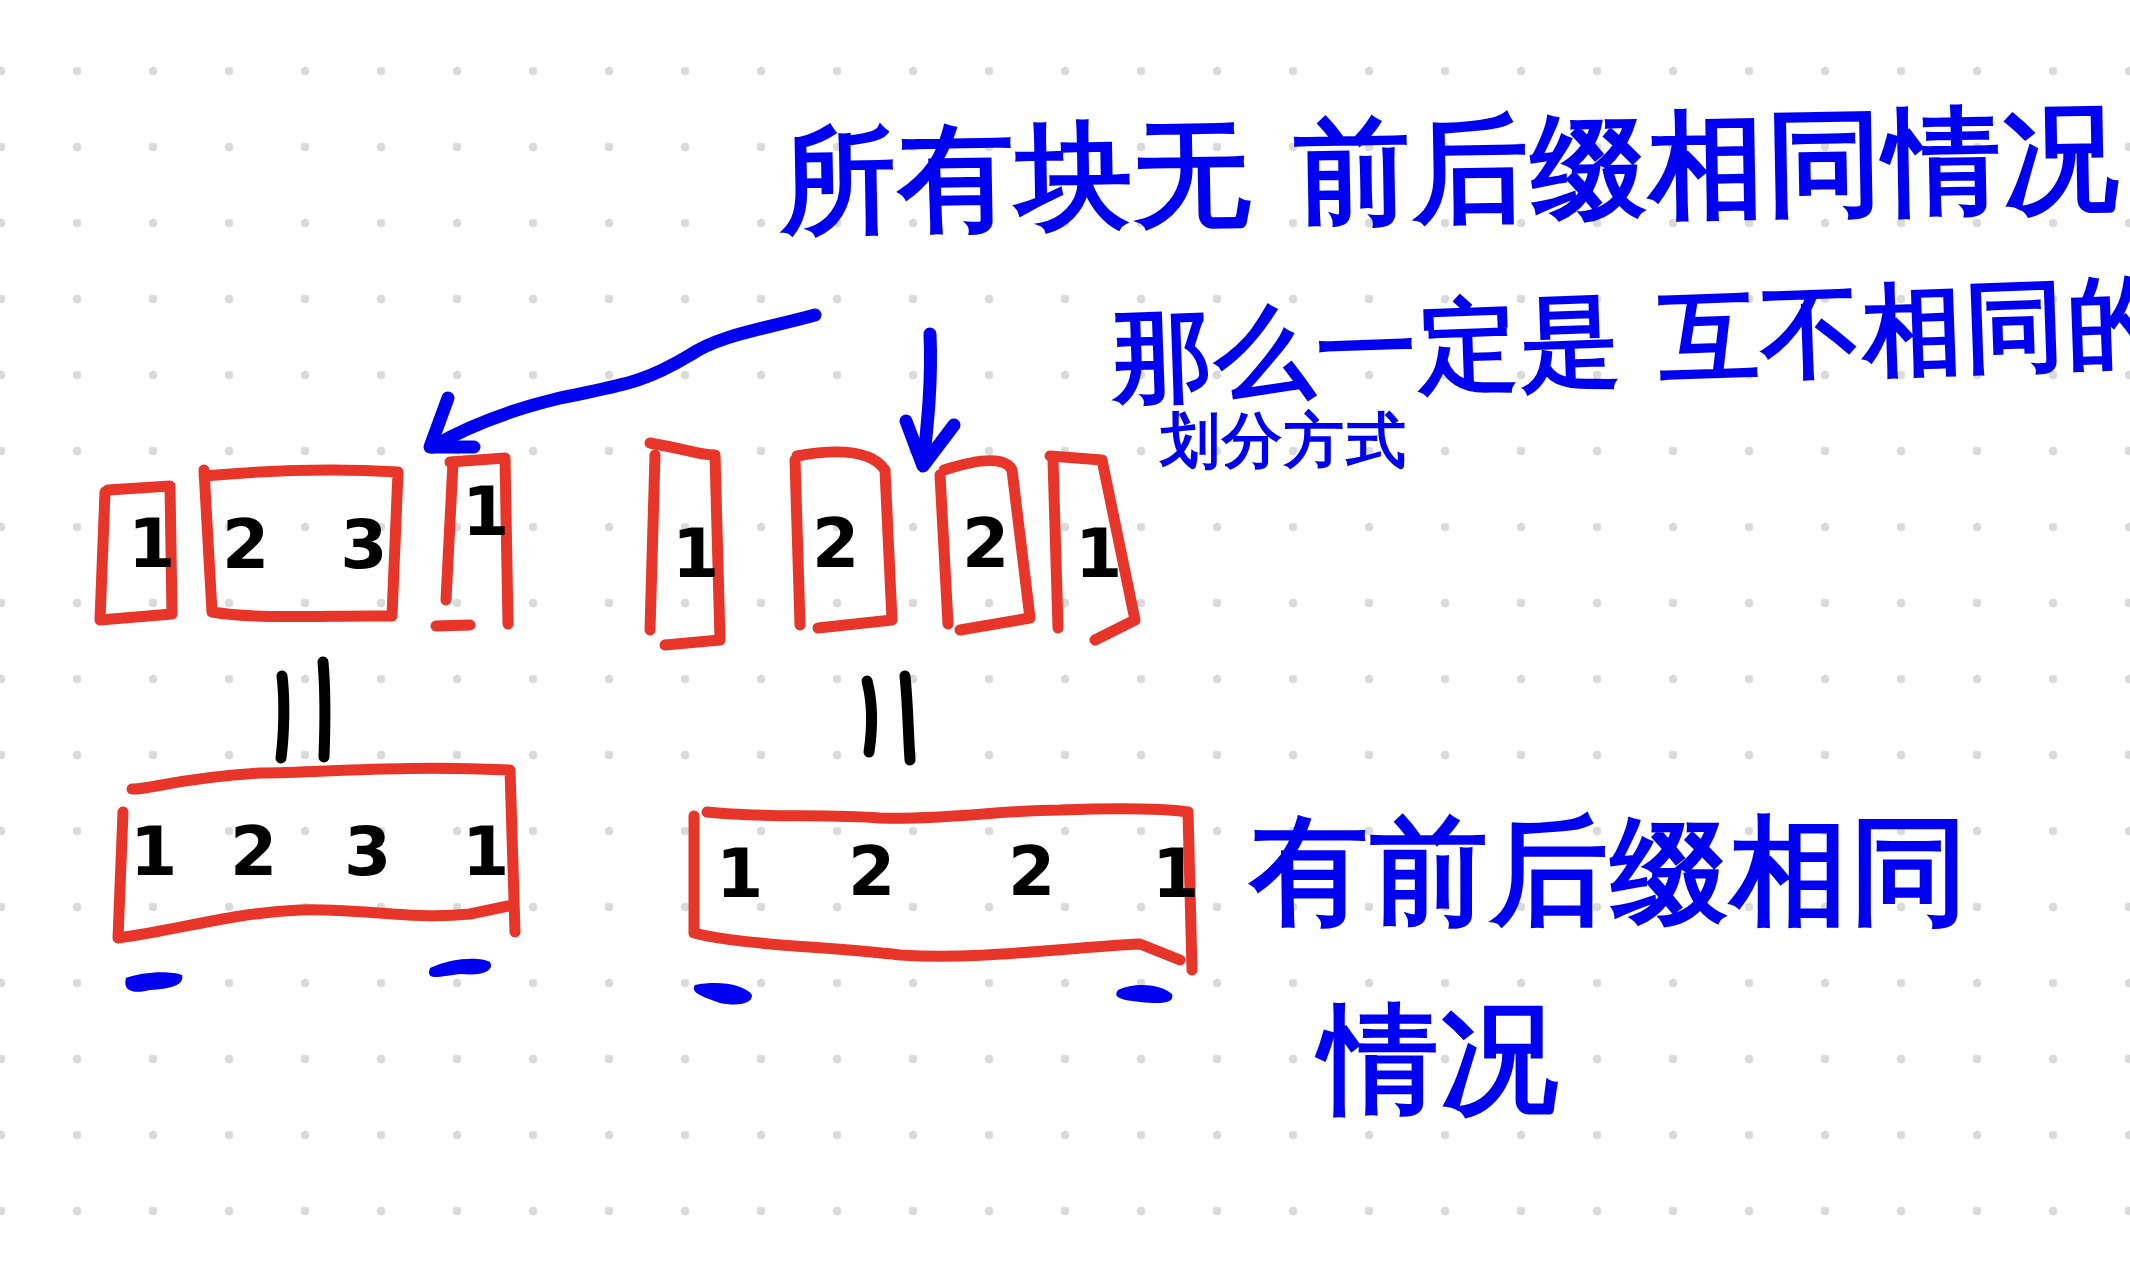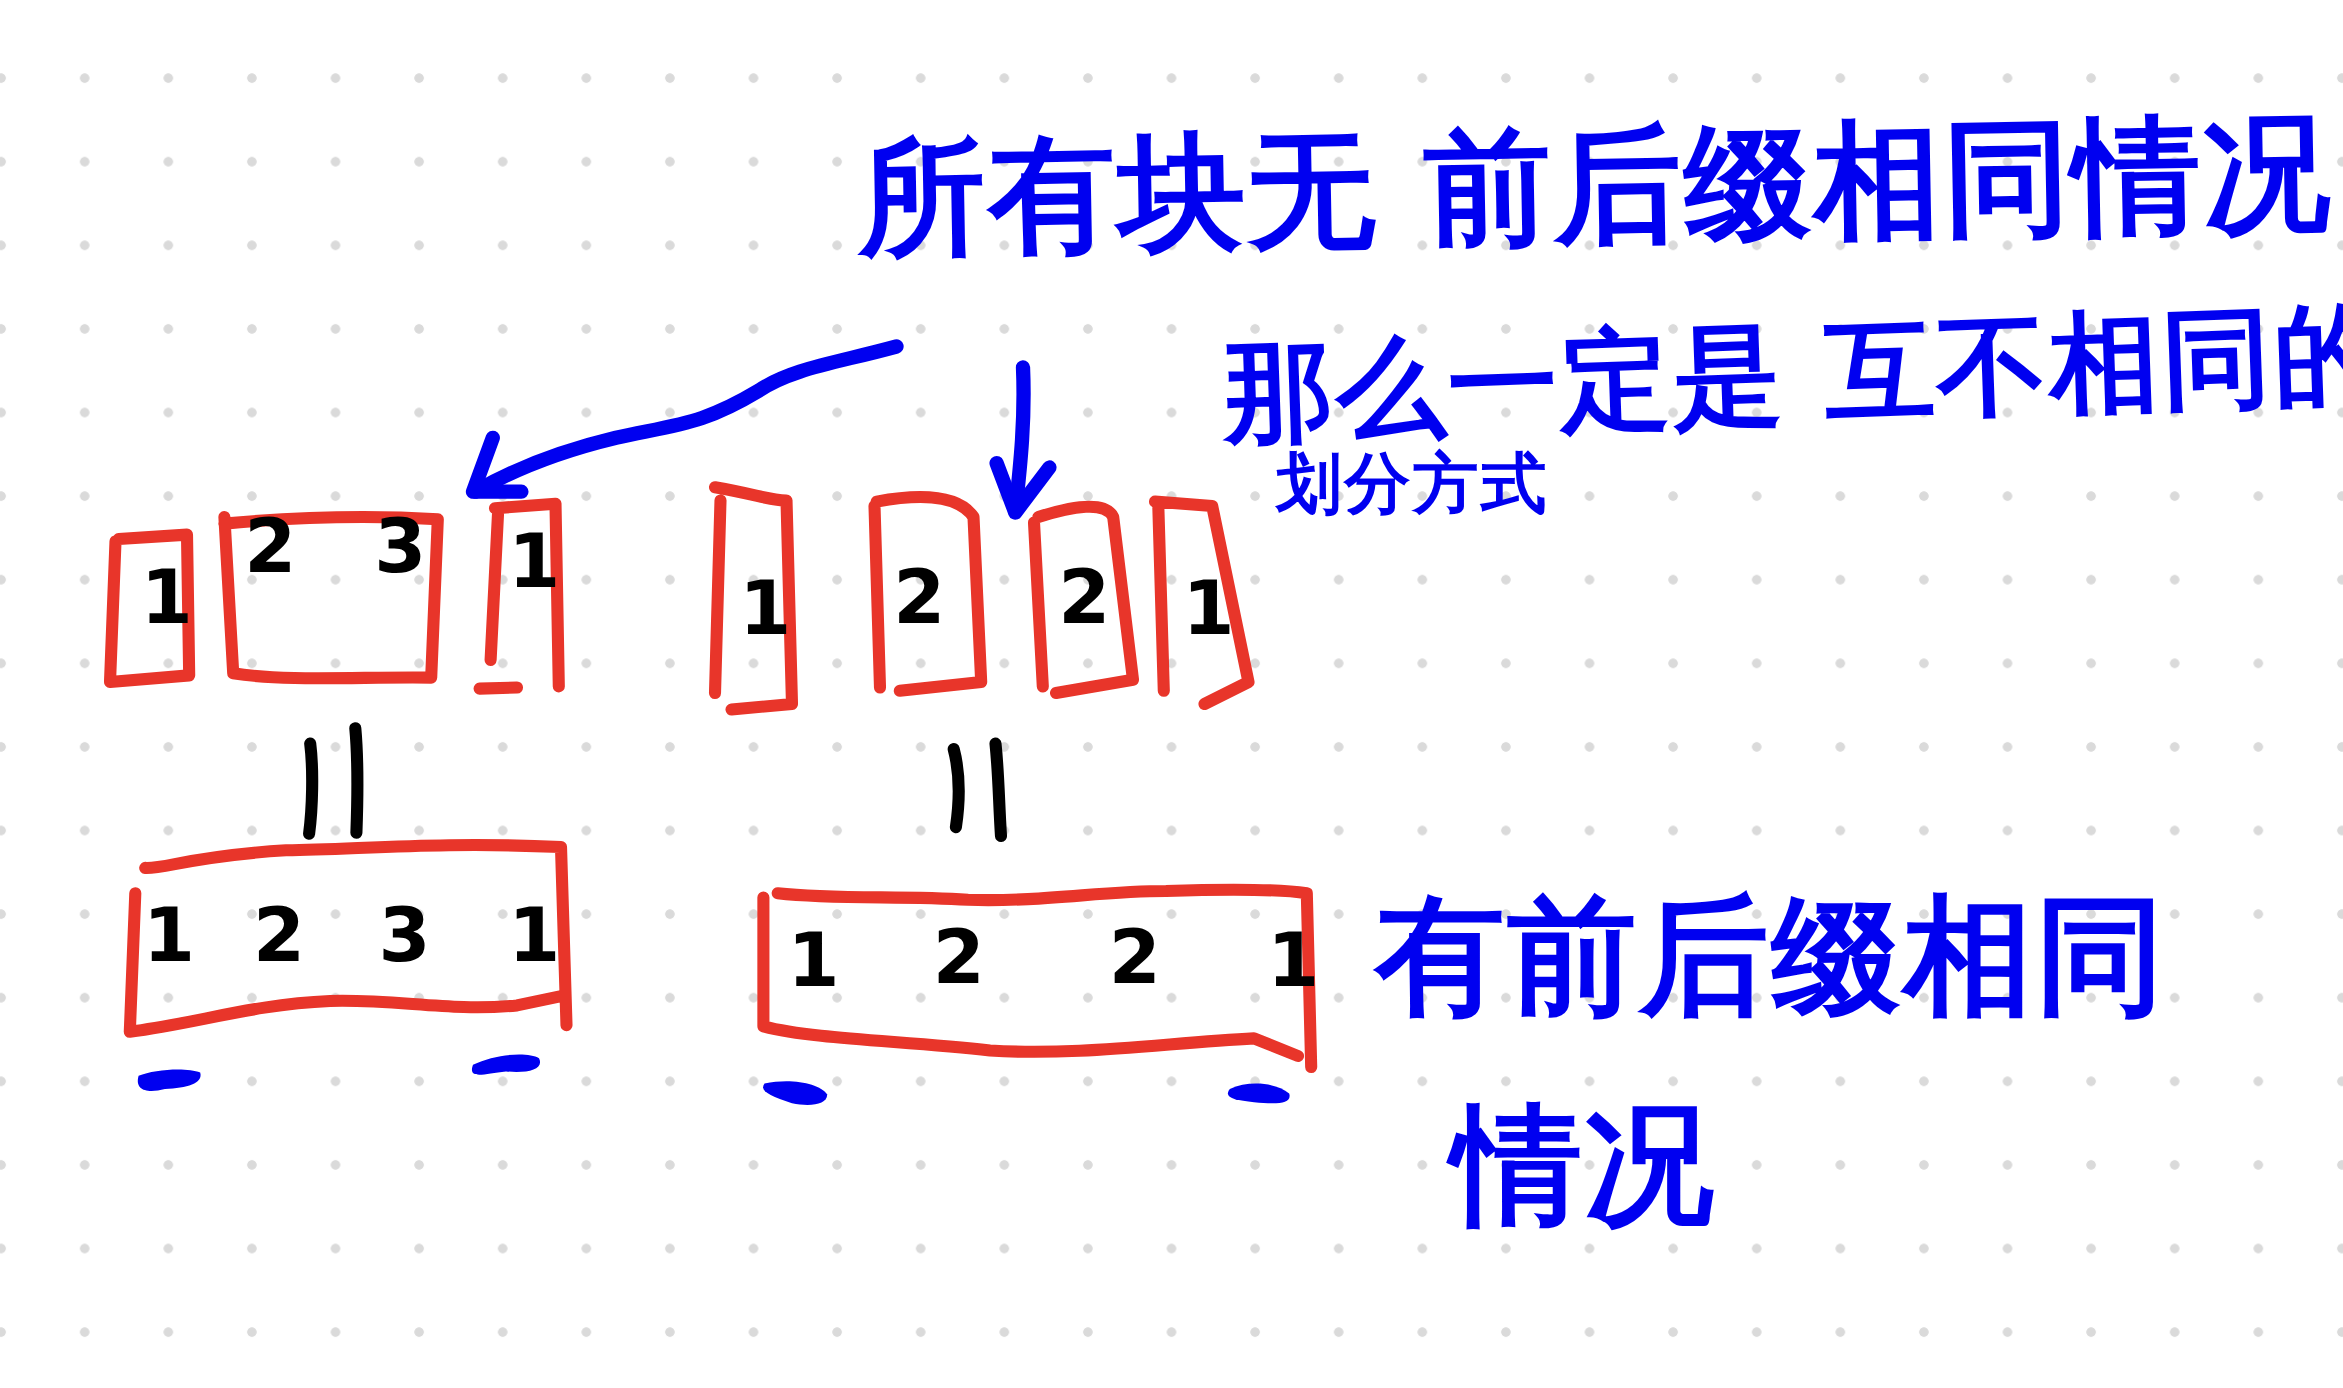--- a/index.html
+++ b/index.html
@@ -27,21 +27,21 @@
     }
   </style>
 </head>
 <body>
 
 <div id="canvas"></div>
 
 <div class="hand-text" style="left:780px; top:112px; font-size:116px; transform: rotate(-1deg);">所有块无 前后缀相同情况</div>
 <div class="hand-text" style="left:1112px; top:290px; font-size:100px; transform: rotate(-2deg);">那么一定是 互不相同的</div>
 <div class="hand-text" style="left:1160px; top:410px; font-size:60px;">划分方式</div>
-<div class="hand-text" style="left:1250px; top:812px; font-size:118px;font-family:Liberation Serif, serif;">有前后缀相同</div>
+<div class="hand-text" style="left:1250px; top:812px; font-size:118px;">有前后缀相同</div>
 <div class="hand-text" style="left:1320px; top:1000px; font-size:118px;">情况</div>
 
 <svg width="2130" height="1262" viewBox="0 0 2130 1262">
 
   <g>
     <path class="blue" d="M815,315 C760,330 720,335 690,355 C640,385 620,385 560,398 C510,410 470,425 432,447"></path>
     <path class="blue" d="M448,398 L430,447 L474,447"></path>
   </g>
   <g>
     <path class="blue" d="M930,334 C932,380 928,420 923,465"></path>
@@ -75,21 +75,21 @@
 
   <g>
     <path class="bluefill" d="M126,978 C140,972 170,970 182,975 C185,985 170,989 150,990 C135,994 122,992 126,978 Z"></path>
     <path class="bluefill" d="M430,968 C450,958 480,956 490,962 C495,972 480,976 460,974 C440,976 425,982 430,968 Z"></path>
     <path class="bluefill" d="M695,985 C720,980 745,985 752,995 C752,1005 735,1006 720,1003 C700,996 690,992 695,985 Z"></path>
     <path class="bluefill" d="M1118,990 C1135,982 1160,984 1172,994 C1175,1004 1160,1004 1140,1002 C1122,1000 1112,998 1118,990 Z"></path>
   </g>
 </svg>
 
 <div class="digit" style="left:128px; top:510px;">1</div>
-<div class="digit" style="left:222px; top:464px; white-space:pre;">2   3</div>
+<div class="digit" style="left:222px; top:511px; white-space:pre;">2   3</div>
 <div class="digit" style="left:462px; top:478px;">1</div>
 
 <div class="digit" style="left:672px; top:520px;">1</div>
 <div class="digit" style="left:812px; top:510px;">2</div>
 <div class="digit" style="left:962px; top:510px;">2</div>
 <div class="digit" style="left:1075px; top:520px;">1</div>
 
 <div class="digit" style="left:130px; top:818px;">1</div>
 <div class="digit" style="left:230px; top:818px;">2</div>
 <div class="digit" style="left:344px; top:818px;">3</div>

